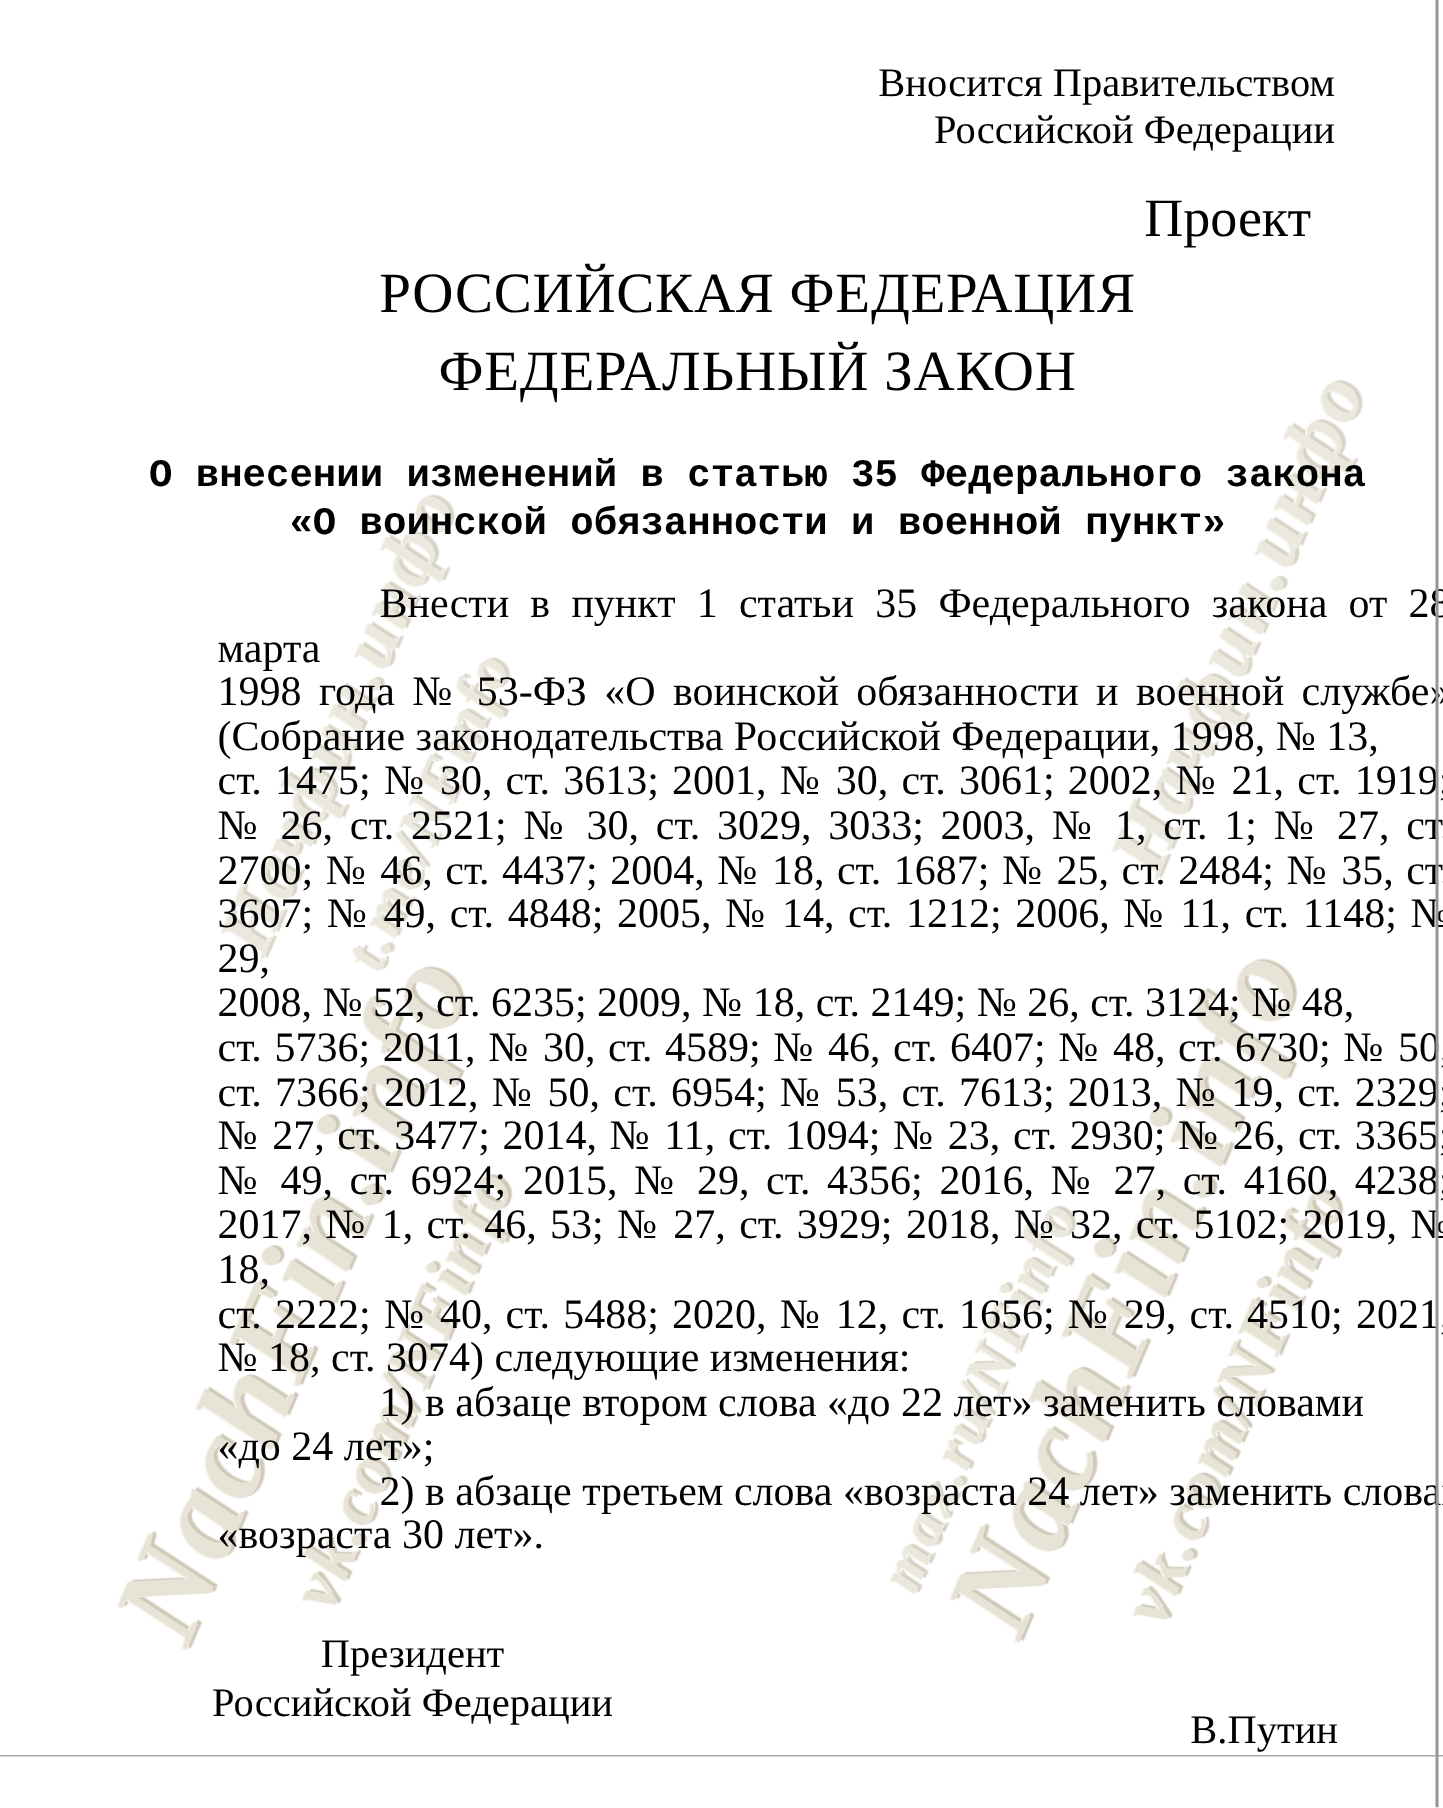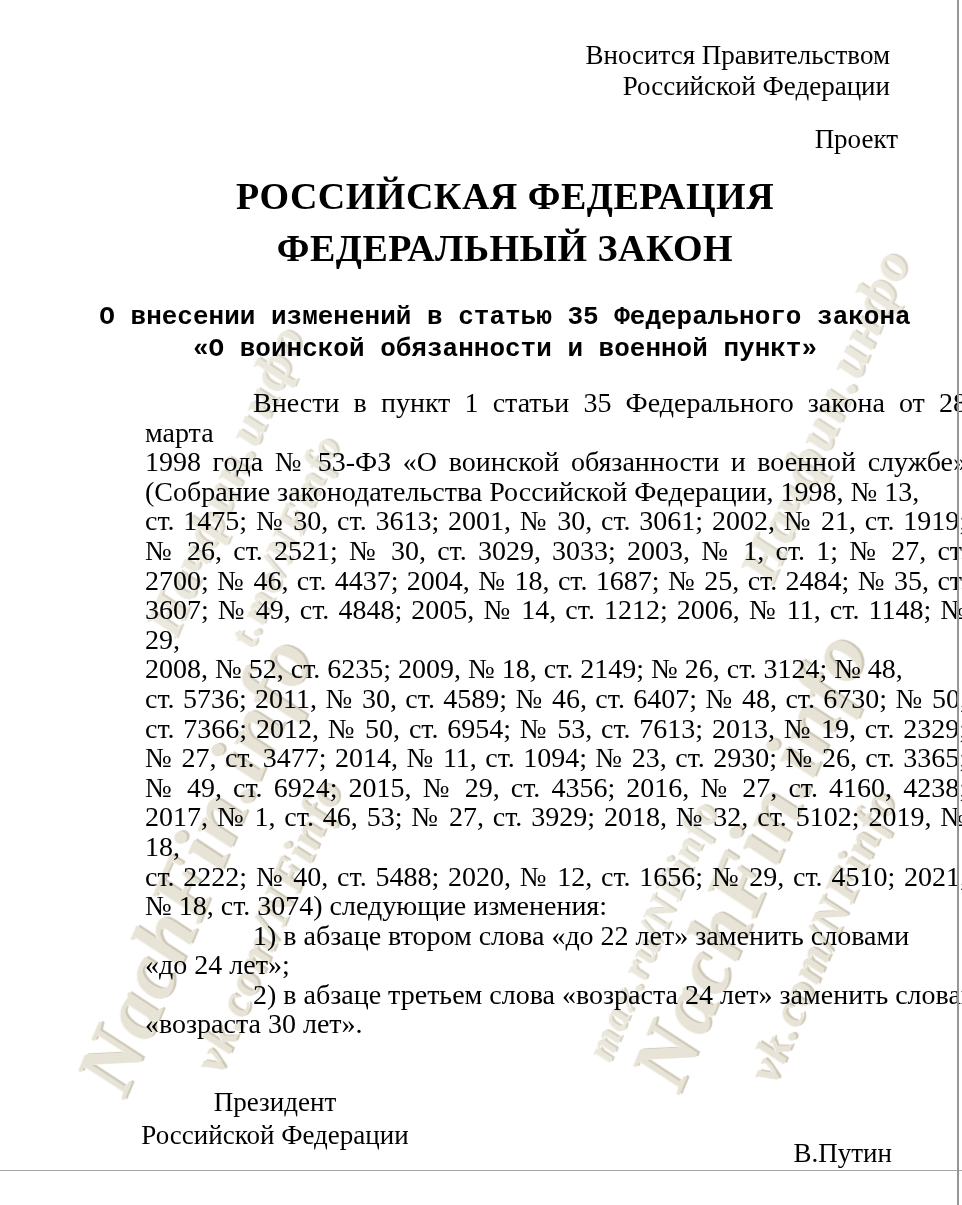--- a/index.html
+++ b/index.html
@@ -35,26 +35,26 @@
   .w7 { left:825px; top:415px; font-size:54px; opacity:.8; }
   .w8 { left:652px; top:930px; font-size:40px; opacity:.85; }
 
   .doc { position:absolute; inset:0; z-index:1; }
 
   .header-block {
     position:absolute; top:40px; right:72px;
     text-align:right; font-size:27px; line-height:31px;
   }
   .draft {
-    position:absolute; top:124px; right:64px;
-    font-size:27px;
+    position:absolute; top:124px; right:88px;
+    font-size:36px;
   }
   .title-block {
     position:absolute; top:170px; left:60px; width:890px;
-    text-align:center; font-weight:bold;
+    text-align:center; font-weight:normal;
     font-size:38px; line-height:52px; letter-spacing:.5px;
   }
   .subject-block {
     position:absolute; top:301px; left:60px; width:890px;
     text-align:center; font-weight:bold;
     font-size:26px; line-height:32px;font-family:Liberation Mono, monospace;
   }
   .body-text {
     position:absolute; top:388px; left:145px; width:822px;
     font-size:28px; line-height:29.6px;

